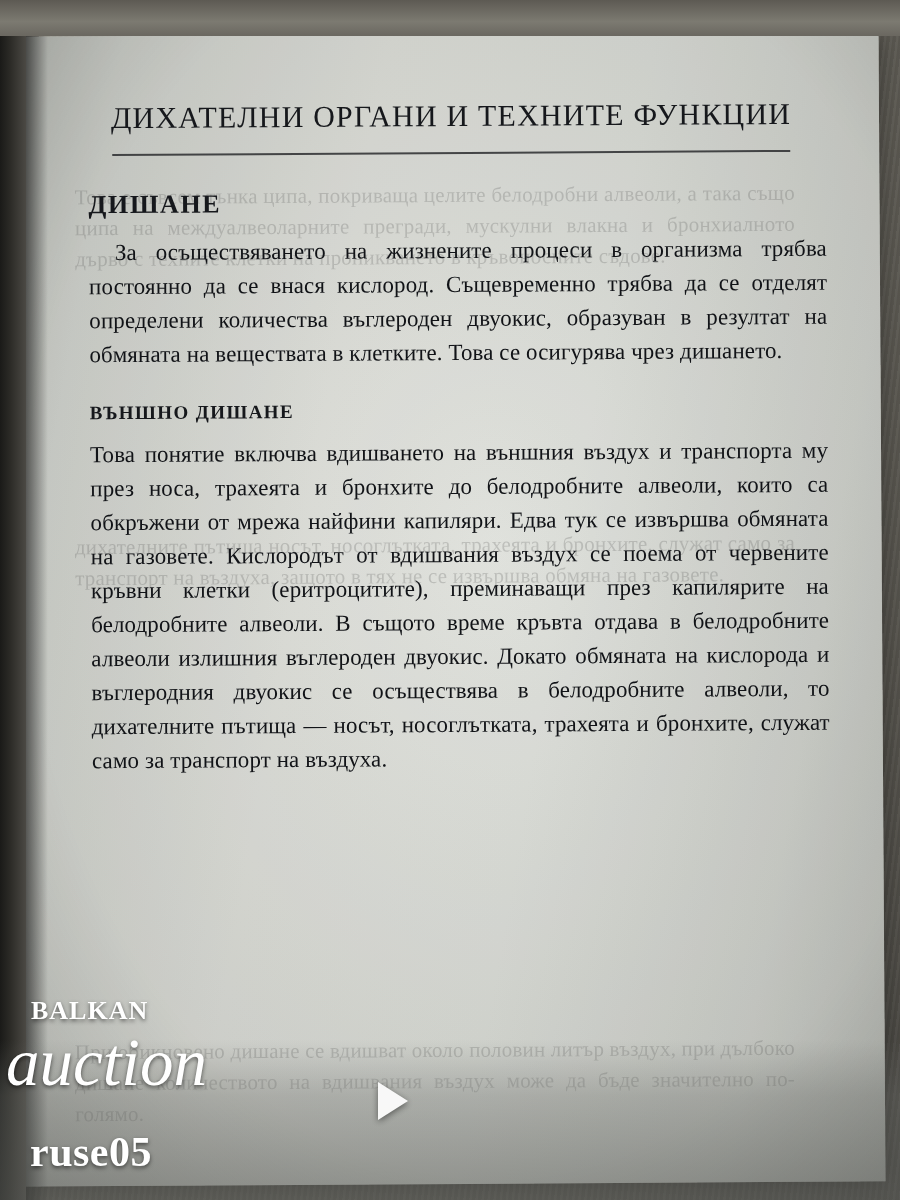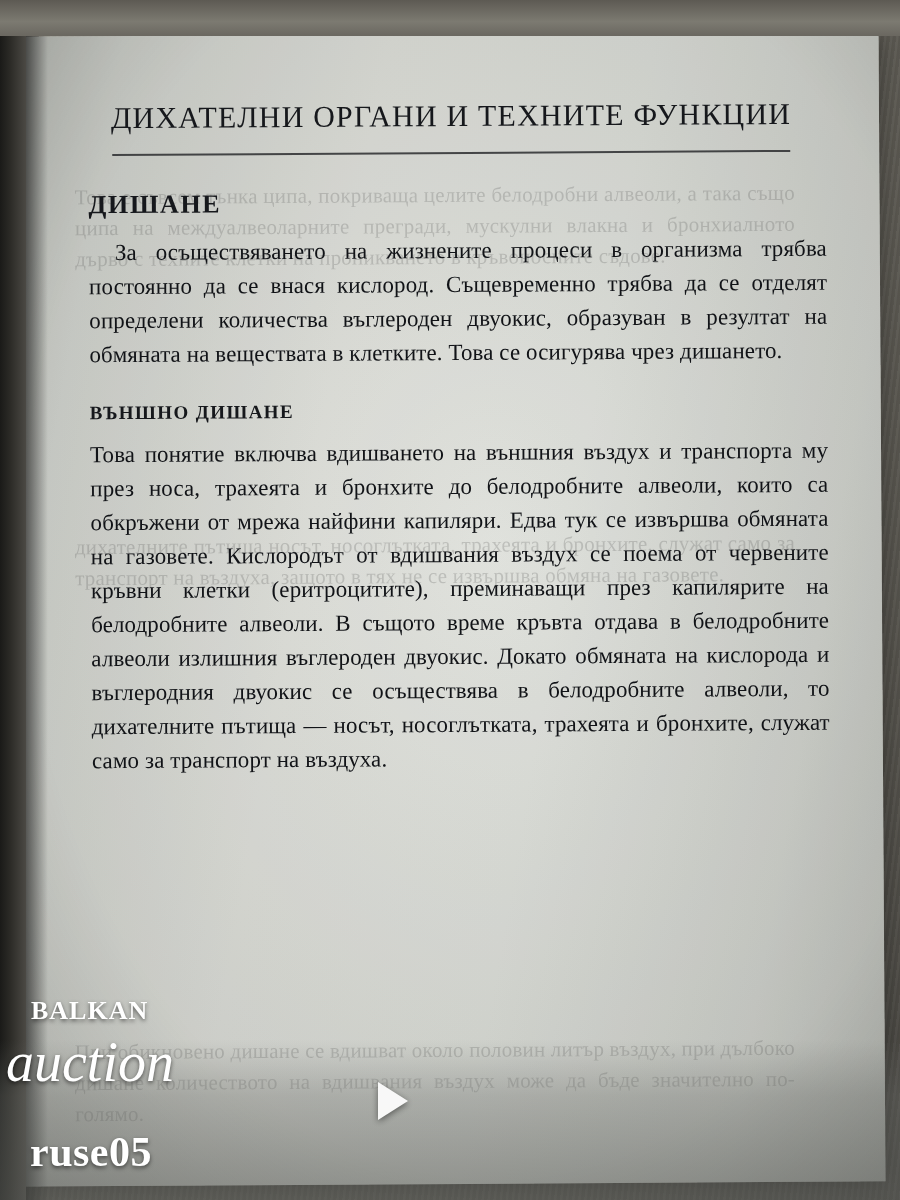--- a/index.html
+++ b/index.html
@@ -151,21 +151,21 @@
     left: 12px;
     top: 996px;
     font-size: 26px;
     letter-spacing: 1px;
     font-weight: bold;
     margin-left: 19px;
   }
   #wm-auction {
     left: 6px;
     top: 1020px;
-    font-size: 56px;
+    font-size: 67px;
     line-height: 84px;
     font-style: italic;
   }
   #wm-ruse {
     left: 30px;
     top: 1128px;
     font-size: 42px;
     font-weight: bold;
     letter-spacing: .5px;
   }

